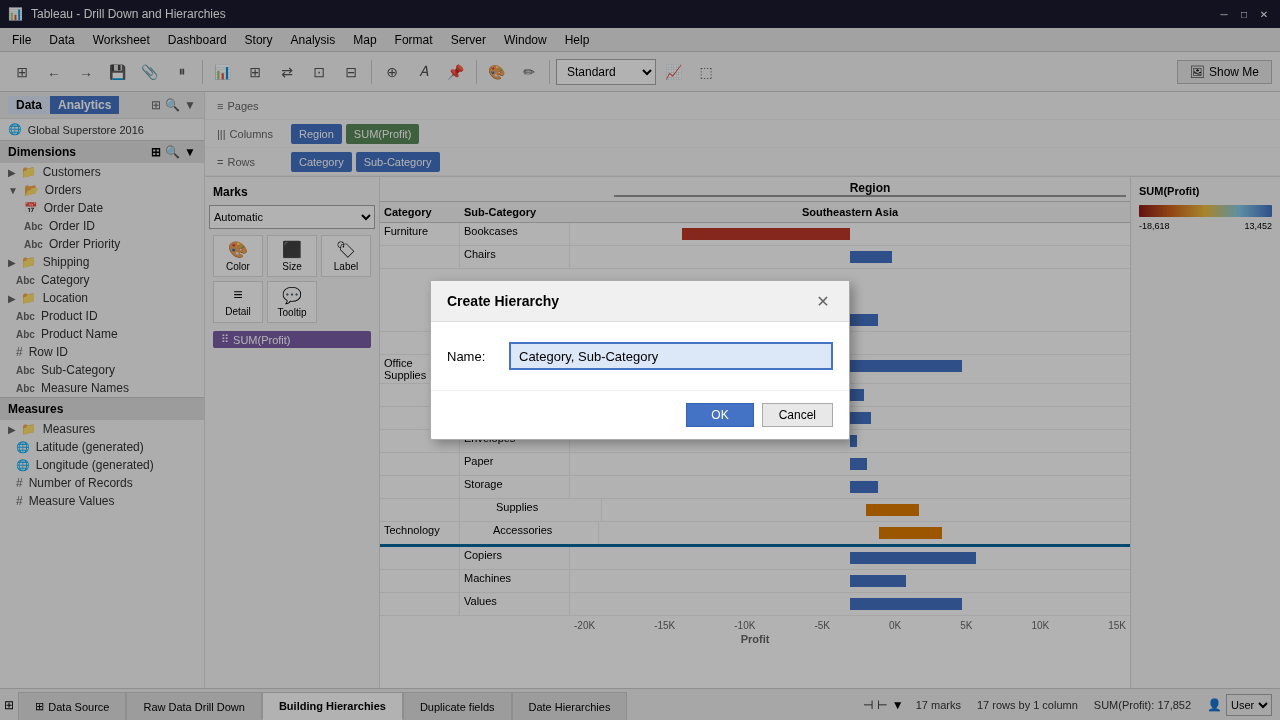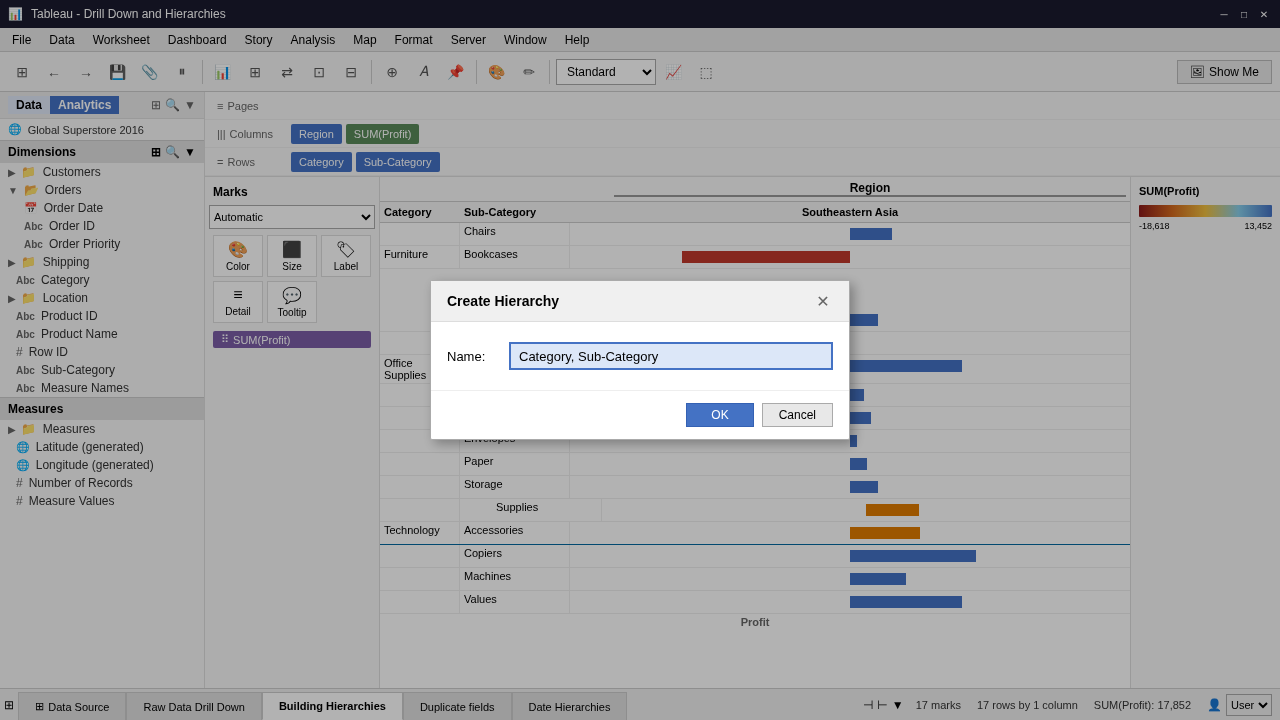--- a/index.html
+++ b/index.html
@@ -680,33 +680,33 @@
 
             <div style="display:flex;border-bottom:1px solid #ccc;background:#f5f5f5;padding:2px 0;">
               <div style="width:80px;font-size:11px;padding:2px 4px;font-weight:bold;">Category</div>
               <div style="width:110px;font-size:11px;padding:2px 4px;font-weight:bold;">Sub-Category</div>
               <div style="flex:1;font-size:11px;padding:2px 4px;font-weight:bold;text-align:center;">Southeastern Asia</div>
             </div>
 
             <div style="display:flex;flex-direction:column;">
 
               <div style="display:flex;border-bottom:1px solid #eee;min-height:22px;">
-                <div style="width:80px;border-right:1px solid #eee;"></div>
-                <div style="width:110px;font-size:11px;padding:2px 4px;border-right:1px solid #eee;">Chairs</div>
-                <div style="flex:1;position:relative;height:18px;margin:2px 0;">
-                  <div style="position:absolute;left:calc(50% + 0px);width:calc(3000/20000*50%);height:12px;top:3px;background:#4472c4;"></div>
-                </div>
-              </div>
-              <div style="display:flex;border-bottom:1px solid #eee;min-height:22px;">
                 <div style="width:80px;font-size:11px;padding:2px 4px;border-right:1px solid #eee;">Furniture</div>
                 <div style="width:110px;font-size:11px;padding:2px 4px;border-right:1px solid #eee;">Bookcases</div>
                 <div style="flex:1;position:relative;height:18px;margin:2px 0;">
                   <div style="position:absolute;right:calc(50% + 0px);width:calc(12000/20000*50%);height:12px;top:3px;background:#c0392b;"></div>
                 </div>
               </div>
+              <div style="display:flex;border-bottom:1px solid #eee;min-height:22px;">
+                <div style="width:80px;border-right:1px solid #eee;"></div>
+                <div style="width:110px;font-size:11px;padding:2px 4px;border-right:1px solid #eee;">Chairs</div>
+                <div style="flex:1;position:relative;height:18px;margin:2px 0;">
+                  <div style="position:absolute;left:calc(50% + 0px);width:calc(3000/20000*50%);height:12px;top:3px;background:#4472c4;"></div>
+                </div>
+              </div>
               <div style="display:flex;border-bottom:1px solid #eee;min-height:22px;margin-top:40px;">
                 <div style="width:80px;border-right:1px solid #eee;"></div>
                 <div style="width:110px;font-size:11px;padding:2px 4px;border-right:1px solid #eee;">Furnishings</div>
                 <div style="flex:1;position:relative;height:18px;margin:2px 0;">
                   <div style="position:absolute;left:calc(50% + 0px);width:calc(2000/20000*50%);height:12px;top:3px;background:#4472c4;"></div>
                 </div>
               </div>
               <div style="display:flex;border-bottom:1px solid #eee;min-height:22px;">
                 <div style="width:80px;border-right:1px solid #eee;"></div>
                 <div style="width:110px;font-size:11px;padding:2px 4px;border-right:1px solid #eee;">Tables</div>
@@ -758,21 +758,21 @@
                 </div>
               </div>
               <div style="display:flex;border-bottom:1px solid #eee;min-height:22px;">
                 <div style="width:80px;border-right:1px solid #eee;"></div>
                 <div style="width:110px;font-size:11px;padding:2px 4px;border-right:1px solid #eee;margin-left:32px;">Supplies</div>
                 <div style="flex:1;position:relative;height:18px;margin:2px 0;">
                   <div style="position:absolute;left:calc(50% + 0px);width:calc(4000/20000*50%);height:12px;top:3px;background:#e07b00;"></div>
                 </div>
               </div>
 
-              <div style="display:flex;border-bottom:1px solid #0369a1;min-height:22px;">
+              <div style="display:flex;border-bottom:3px solid #0369a1;min-height:22px;gap:29px;">
                 <div style="width:80px;font-size:11px;padding:2px 4px;border-right:1px solid #eee;">Technology</div>
                 <div style="width:110px;font-size:11px;padding:2px 4px;border-right:1px solid #eee;">Accessories</div>
                 <div style="flex:1;position:relative;height:18px;margin:2px 0;">
                   <div style="position:absolute;left:calc(50% + 0px);width:calc(5000/20000*50%);height:12px;top:3px;background:#e07b00;"></div>
                 </div>
               </div>
               <div style="display:flex;border-bottom:1px solid #eee;min-height:22px;">
                 <div style="width:80px;border-right:1px solid #eee;"></div>
                 <div style="width:110px;font-size:11px;padding:2px 4px;border-right:1px solid #eee;">Copiers</div>
                 <div style="flex:1;position:relative;height:18px;margin:2px 0;">
@@ -789,20 +789,32 @@
               <div style="display:flex;border-bottom:1px solid #eee;min-height:22px;">
                 <div style="width:80px;border-right:1px solid #eee;"></div>
                 <div style="width:110px;font-size:11px;padding:2px 4px;border-right:1px solid #eee;">Values</div>
                 <div style="flex:1;position:relative;height:18px;margin:2px 0;">
                   <div style="position:absolute;left:calc(50% + 0px);width:calc(8000/20000*50%);height:12px;top:3px;background:#4472c4;"></div>
                 </div>
               </div>
 
             </div>
 
+            <div style="display:flex;margin-top:4px;padding-left:190px;">
+              <div style="flex:1;display:flex;justify-content:space-between;font-size:10px;color:#666;padding:0 4px;">
+                <span>-20K</span>
+                <span>-15K</span>
+                <span>-10K</span>
+                <span>-5K</span>
+                <span>0K</span>
+                <span>5K</span>
+                <span>10K</span>
+                <span>15K</span>
+              </div>
+            </div>
             <div style="text-align:center;font-size:11px;color:#666;font-weight:bold;margin-top:2px;">Profit</div>
 
           </div>
 
           <div class="right-panel">
             <div class="legend-title">SUM(Profit)</div>
             <div class="legend-bar"></div>
             <div class="legend-labels">
               <span>-18,618</span>
               <span>13,452</span>

